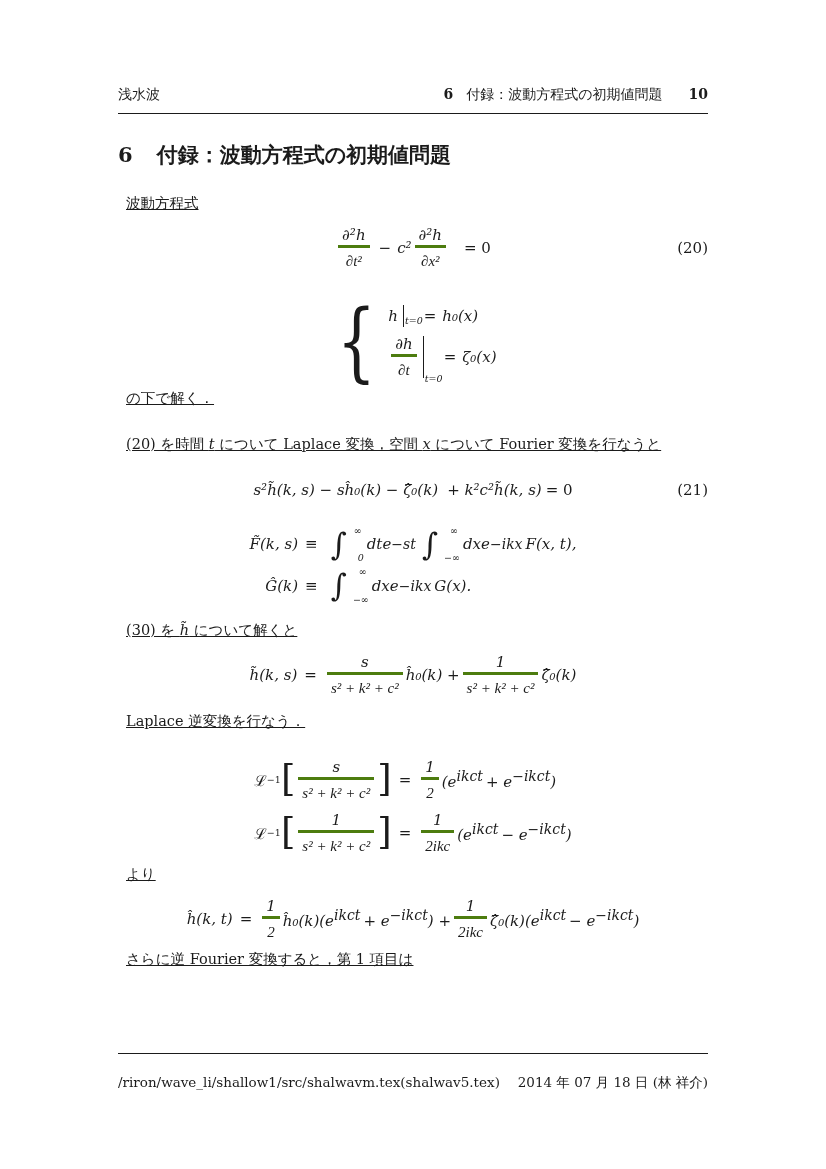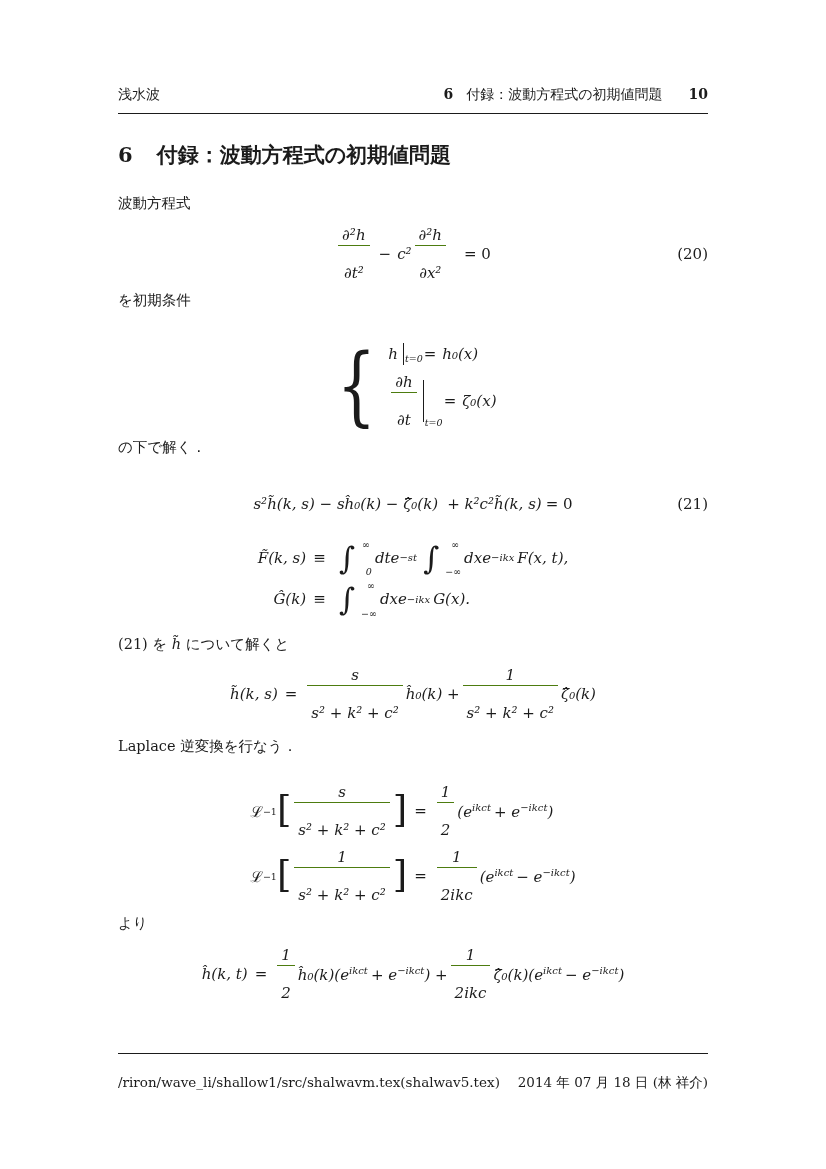--- a/index.html
+++ b/index.html
@@ -27,21 +27,21 @@
   
   .section-heading{
     margin-top:27px;
     font-family:"DejaVu Sans","Liberation Sans",sans-serif;
     font-weight:bold;font-size:21px;
     display:flex;align-items:baseline;gap:24px;
   }
   .sh-num{font-family:"DejaVu Serif","Liberation Serif",serif;}
 
   
-  .para{margin:0;font-size:14.5px;line-height:1.3;}
+  .para{margin:8px;font-size:14.5px;line-height:1.3;text-decoration:underline;}
   .mt-p1{margin-top:25px;}
   .mt-p2{margin-top:9px;}
   .mt-p3{margin-top:9px;}
   .mt-p4{margin-top:27px;}
   .mt-p5{margin-top:17px;}
   .mt-p6{margin-top:19px;}
   .mt-p7{margin-top:15px;}
   .mt-p8{margin-top:10px;}
   .mt-p9{margin-top:9px;}
   .pm{font-style:italic;} 
@@ -50,30 +50,30 @@
   .eq{
     position:relative;
     display:flex;justify-content:center;align-items:center;
     font-size:15px;font-style:italic;
   }
   .eq .tag{position:absolute;right:0;font-style:normal;}
   .mo{font-style:normal;}
   .op{font-style:normal;margin:0 6px;}
   .eqs{margin:0 7px;}
   .wide-eqs{margin-left:15px;}
-  sup{font-size:10px;font-style:italic;}
+  sup{font-size:14px;font-style:italic;}
   .frac{
     display:inline-flex;flex-direction:column;
     vertical-align:middle;margin:0 3px;line-height:1.2;text-align:center;
   }
   .frac .num{padding:0 4px 1px;}
-  .frac .den{border-top:1px solid #4d7c0f;padding:18px 4px 0;}
+  .frac .den{border-top:3px solid #4d7c0f;padding:4px 4px 0;font-family:Liberation Serif, serif;}
   .mt-eq20{margin-top:13px;}
   .mt-cond{margin-top:33px;}
-  .mt-eq21{margin-top:38px;}
+  .mt-eq21{margin-top:27px;}
   .mt-defs{margin-top:29px;}
   .mt-sol{margin-top:13px;}
   .mt-linv{margin-top:27px;}
   .mt-hhat{margin-top:13px;}
 
   
   .brace{
     font-style:normal;font-size:86px;line-height:0.9;
     transform:scaleX(0.72);display:inline-block;
     margin-right:4px;font-weight:300;
@@ -145,21 +145,20 @@
       <span class="op">−</span>
       <span>c²</span>
       <span class="frac">
         <span class="num">∂²h</span>
         <span class="den">∂x²</span>
       </span>
       <span class="mo wide-eqs">= 0</span>
       <span class="tag">(20)</span>
     </div>
 
-    <p class="para mt-p2">を初期条件</p>
 
     <div class="eq mt-cond">
       <span class="brace">{</span>
       <span class="cond-col">
         <span class="cond-row">
           <span>h</span>
           <span class="vb vb1"></span>
           <span class="esubA">t=0</span>
           <span class="mo">=</span>
           <span style="margin-left:6px">h₀(x)</span>
@@ -174,20 +173,21 @@
             <span class="esubB">t=0</span>
           </span>
           <span class="mo">=</span>
           <span style="margin-left:6px">ζ₀(x)</span>
         </span>
       </span>
     </div>
 
     <p class="para mt-p3">の下で解く．</p>
 
+    <p class="para mt-p4"><span>(20) を時間 </span><span class="pm">t</span><span> について Laplace 変換，空間 </span><span class="pm">x</span><span> について Fourier 変換を行なうと</span></p>
 
     <div class="eq mt-eq21">
       <span>s²h̃(k, s) − sĥ₀(k) − ζ̂₀(k)</span>
       <span style="margin-left:9px">+ k²c²h̃(k, s)</span>
       <span class="mo" style="margin-left:4px">= 0</span>
       <span class="tag">(21)</span>
     </div>
 
 
     <div class="eq mt-defs">
@@ -219,21 +219,21 @@
             <span class="isup">∞</span>
             <span class="isub">−∞</span>
           </span>
           <span>dxe</span>
             <sup>−ikx</sup>
           <span style="margin-left:3px">G(x).</span>
         </span>
       </span>
     </div>
 
-    <p class="para mt-p6"><span>(21) を </span><span class="pm">h̃</span><span> について解くと</span></p>
+    <p class="para mt-p6"><span>(30) を </span><span class="pm">h̃</span><span> について解くと</span></p>
 
     <div class="eq mt-sol">
       <span>h̃(k, s)</span>
       <span class="mo eqs">=</span>
       <span class="frac">
         <span class="num">s</span>
         <span class="den">s² + k² + c²</span>
       </span>
       <span>ĥ₀(k) +</span>
       <span class="frac">
@@ -296,20 +296,21 @@
         <span class="den">2</span>
       </span>
       <span class="grp"><span>ĥ₀(k)(e</span><sup>ikct</sup><span class="mid">+ e</span><sup>−ikct</sup><span>) +</span></span>
       <span class="frac">
         <span class="num">1</span>
         <span class="den">2ikc</span>
       </span>
       <span class="grp"><span>ζ̂₀(k)(e</span><sup>ikct</sup><span class="mid">− e</span><sup>−ikct</sup><span>)</span></span>
     </div>
 
+    <p class="para mt-p9">さらに逆 Fourier 変換すると，第 1 項目は</p>
 
   </div>
 
   <div class="footer">
     <span>/riron/wave_li/shallow1/src/shalwavm.tex(shalwav5.tex)</span>
     <span>2014 年 07 月 18 日 (林 祥介)</span>
   </div>
 </div>
 
 </body></html>

